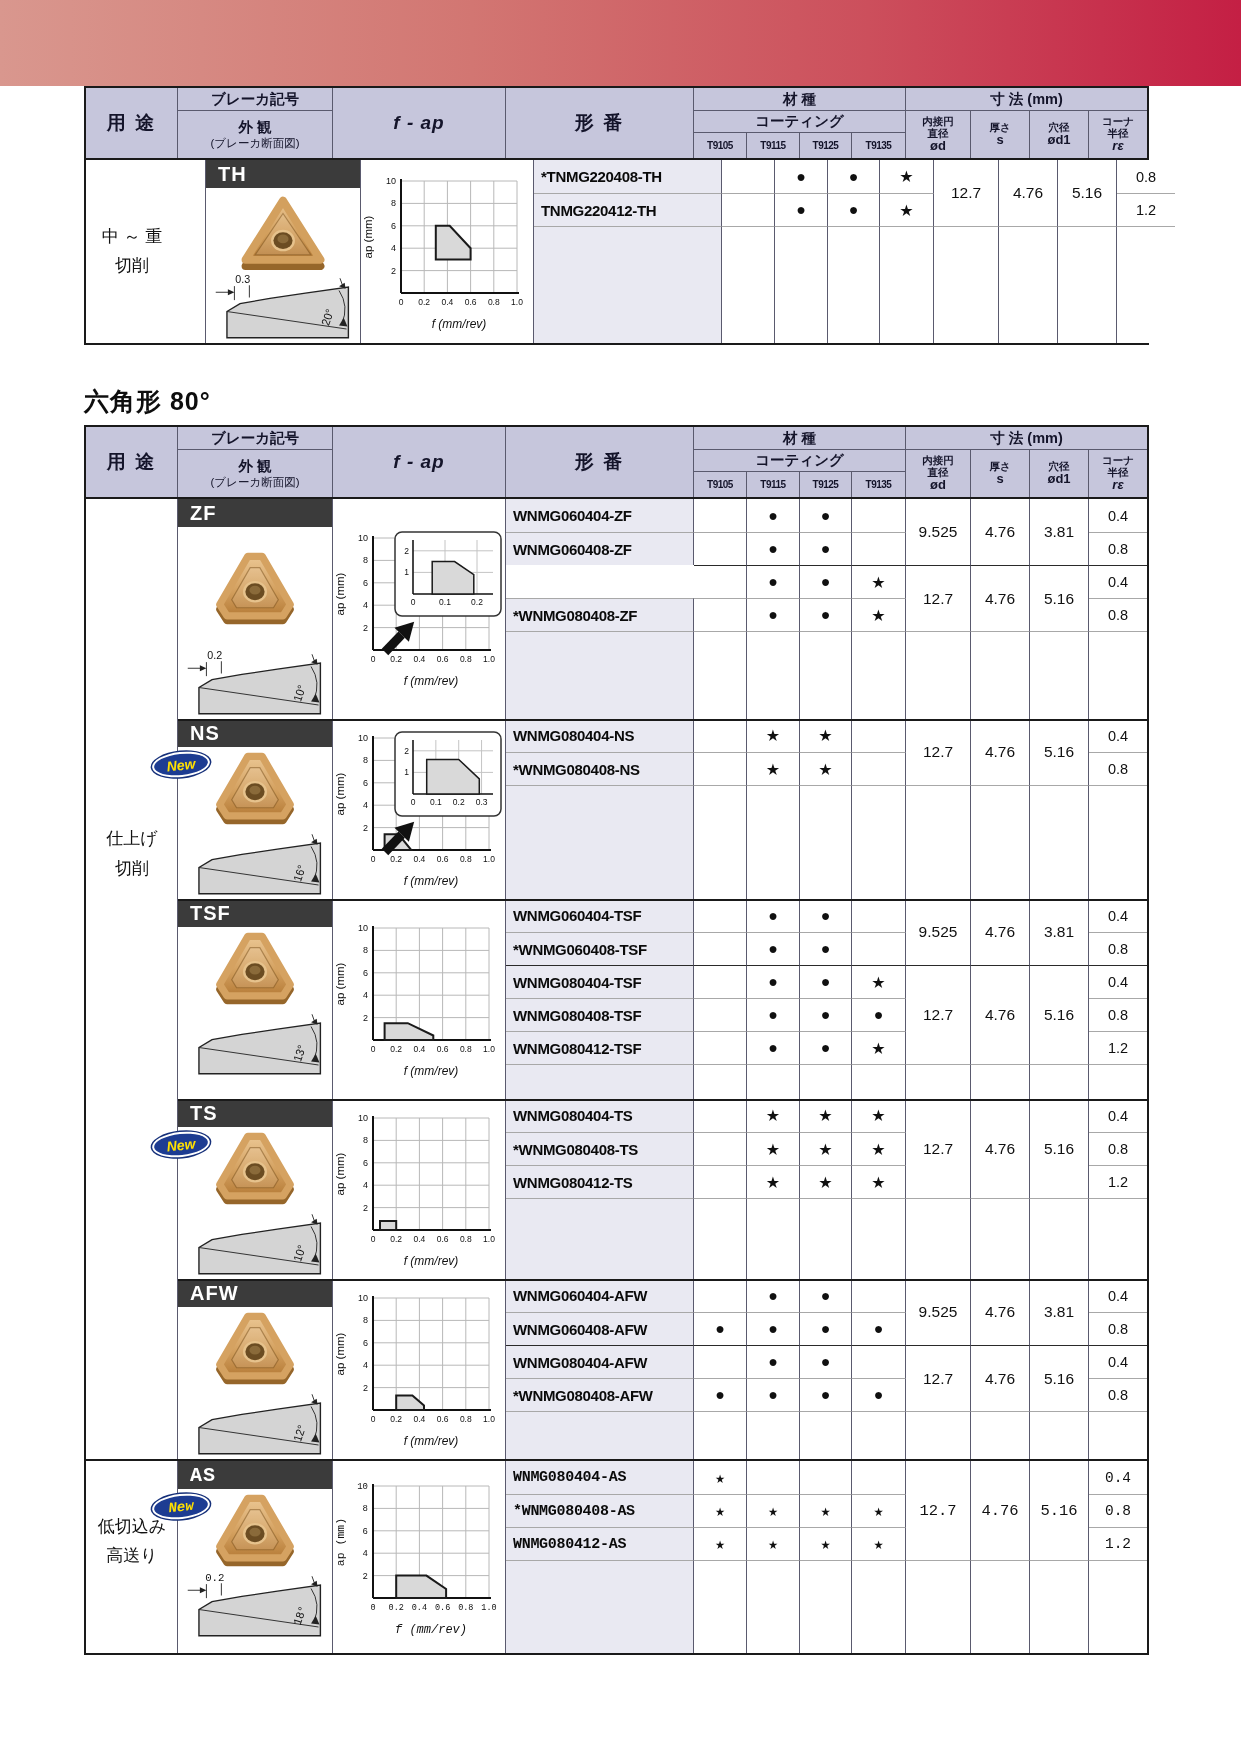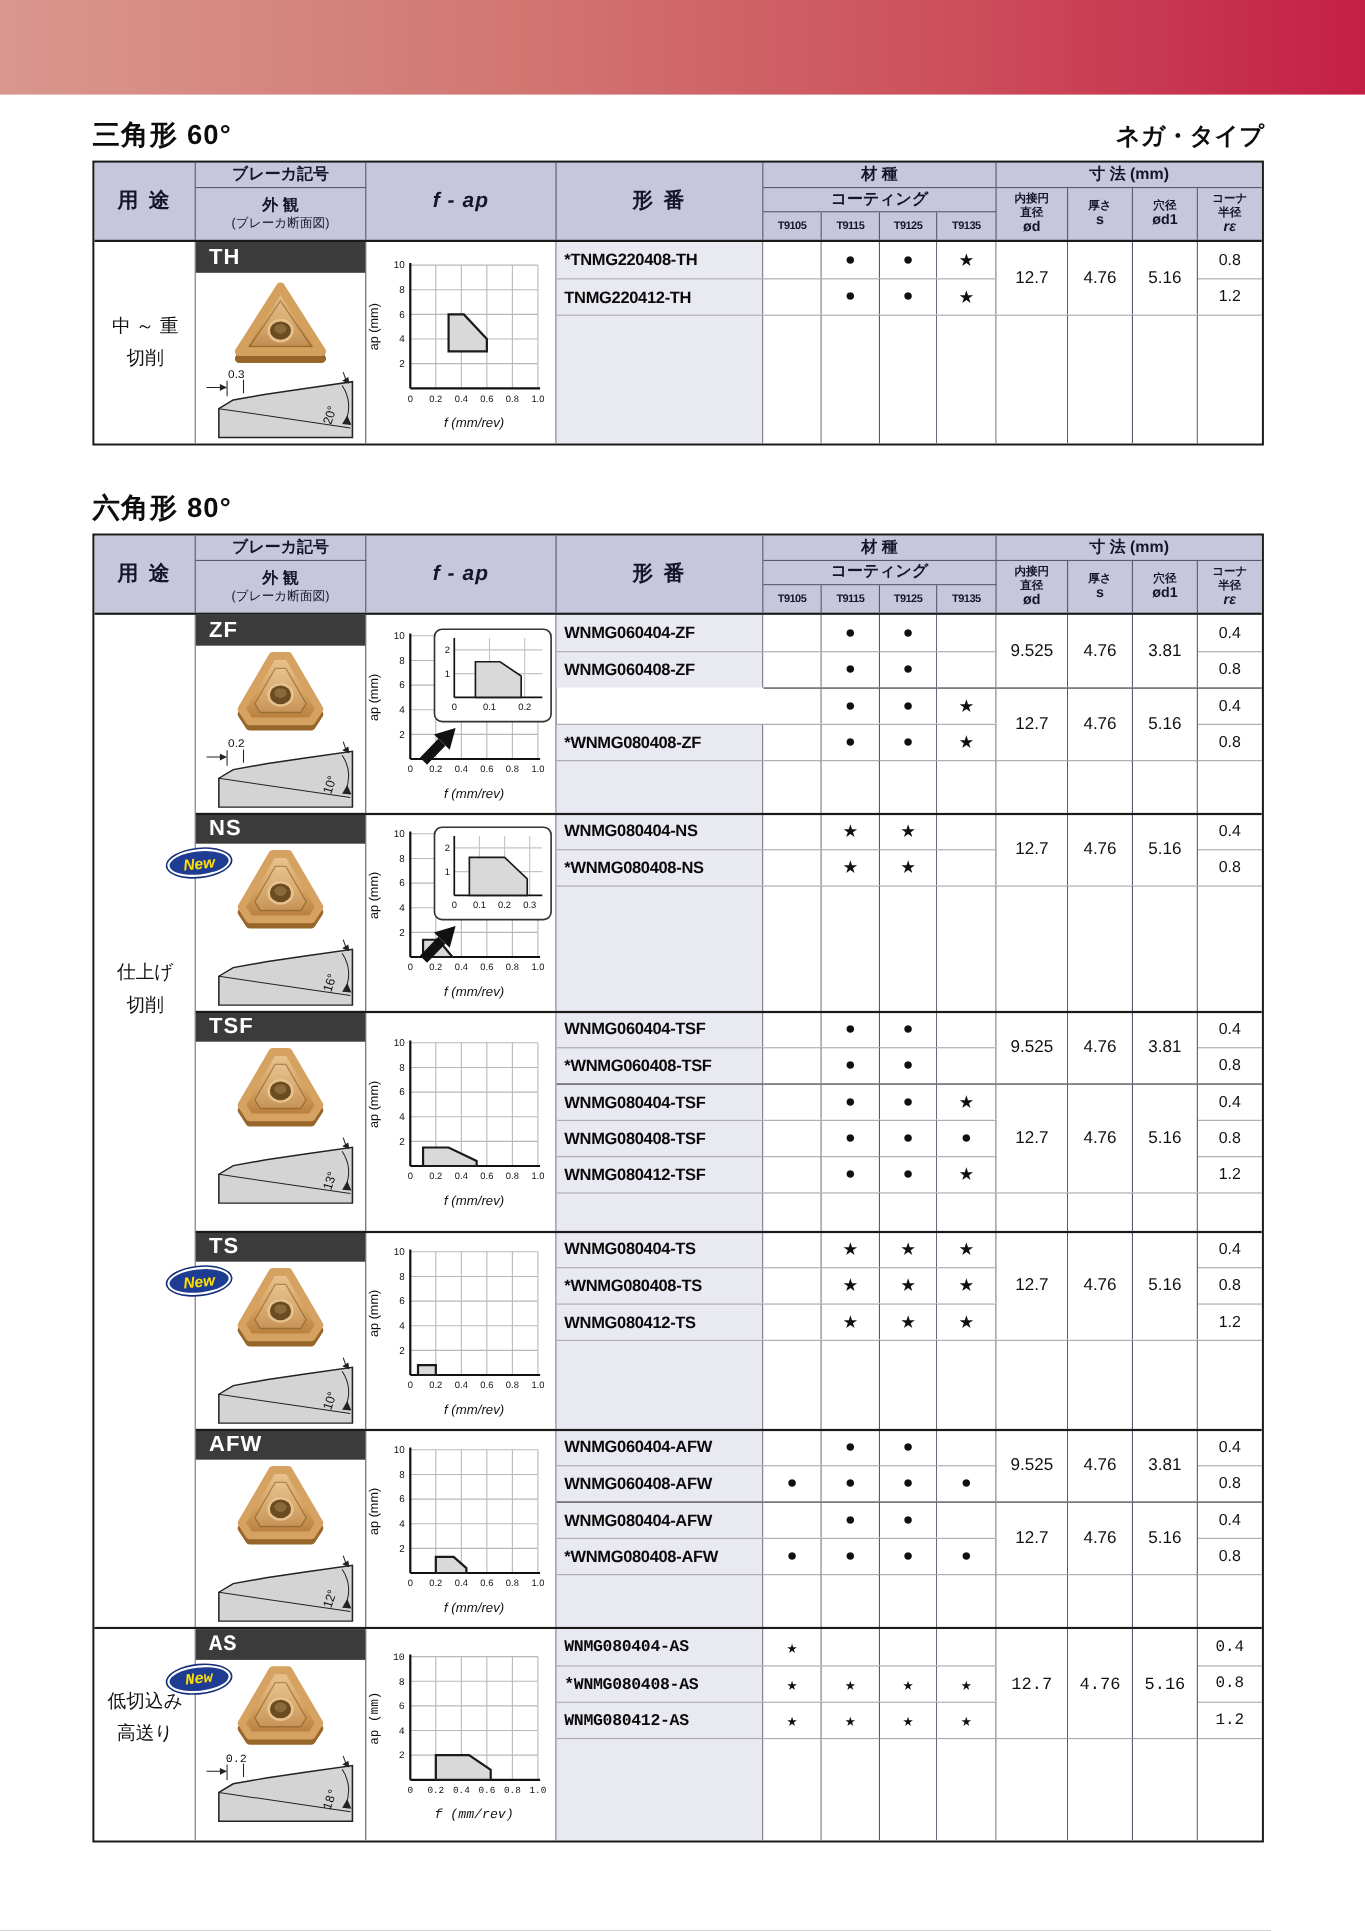--- a/index.html
+++ b/index.html
@@ -51,24 +51,20 @@
 .xsec{margin-top:2px;line-height:0}
 .uselab{position:absolute;left:0;width:92px;transform:translateY(-50%);text-align:center;
  font-size:17px;color:#111;line-height:1.75;white-space:pre-line;z-index:3}
 </style>
 </head>
 <body>
 
 <div class="page">
   <div class="topbar"></div>
   <div class="content">
-    <div class="trow t1">
-      <div class="ttl">三角形 60°</div>
-      <div class="neg">ネガ・タイプ</div>
-    </div>
     <div id="tbl0">
         <div class="cat">
           <div class="hdr">
             <div class="hc big" style="grid-area: 1 / 1 / 4;">用 途</div>
             <div class="hc bb" style="grid-area: 1 / 2;">ブレーカ記号</div>
             <div class="hc" style="grid-area: 2 / 2 / 4;">
               <div>外 観</div>
               <div class="sub">(ブレーカ断面図)</div>
             </div>
             <div class="hc big ital" style="grid-area: 1 / 3 / 4;">f - ap</div>
@@ -93,21 +89,21 @@
               <div class="">穴径</div>
               <div class="dsym">ød1</div>
             </div>
             <div class="hc dimh last" style="grid-area: 2 / 12 / 4;">
               <div class="">コーナ</div>
               <div class="">半径</div>
               <div class="dsym it">rε</div>
             </div>
           </div>
           <div class="grp">
-            <div class="sec" style="grid-template-rows: repeat(2, 33px) 1fr; min-height: 162px;">
+            <div class="sec" style="grid-template-rows: repeat(2, 33px) 1fr; min-height: 162px; padding-left: 28px;">
               <div class="c use" style="grid-area: 1 / 1 / 4;"></div>
               <div class="c vis" style="grid-area: 1 / 2 / 4;">
                 <div class="bar">TH</div>
                 <div class="inswrap"><svg width="94" height="80" viewBox="0 0 118 100">
                     <defs>
                       <linearGradient id="gtri" x1="0" y1="0" x2="0" y2="1">
                         <stop offset="0" stop-color="#e9c491"></stop>
                         <stop offset="0.55" stop-color="#d3a05e"></stop>
                         <stop offset="1" stop-color="#b67c38"></stop>
                       </linearGradient>
@@ -231,21 +227,21 @@
             </div>
             <div class="hc dimh last" style="grid-area: 2 / 12 / 4;">
               <div class="">コーナ</div>
               <div class="">半径</div>
               <div class="dsym it">rε</div>
             </div>
           </div>
           <div class="grp">
             <div class="sec" style="grid-template-rows: repeat(4, 33px) 1fr; min-height: 170px;">
               <div class="c use" style="grid-area: 1 / 1 / 6;"></div>
-              <div class="c vis" style="grid-area: 1 / 2 / 6;">
+              <div class="c vis" style="grid-area: 1 / 2 / 6; gap: 20px;">
                 <div class="bar">ZF</div>
                 <div class="inswrap"><svg width="90" height="77" viewBox="0 0 112 96">
                     <defs>
                       <linearGradient id="gtrg" x1="0" y1="0" x2="0" y2="1">
                         <stop offset="0" stop-color="#eac693"></stop>
                         <stop offset="0.55" stop-color="#d5a261"></stop>
                         <stop offset="1" stop-color="#b67c38"></stop>
                       </linearGradient>
                     </defs>
                     <polygon points="47,10 65,10 100,70 91,84 21,84 12,70" fill="#96662a" stroke="#96662a" stroke-width="9" stroke-linejoin="round" transform="translate(0,4)"></polygon>

